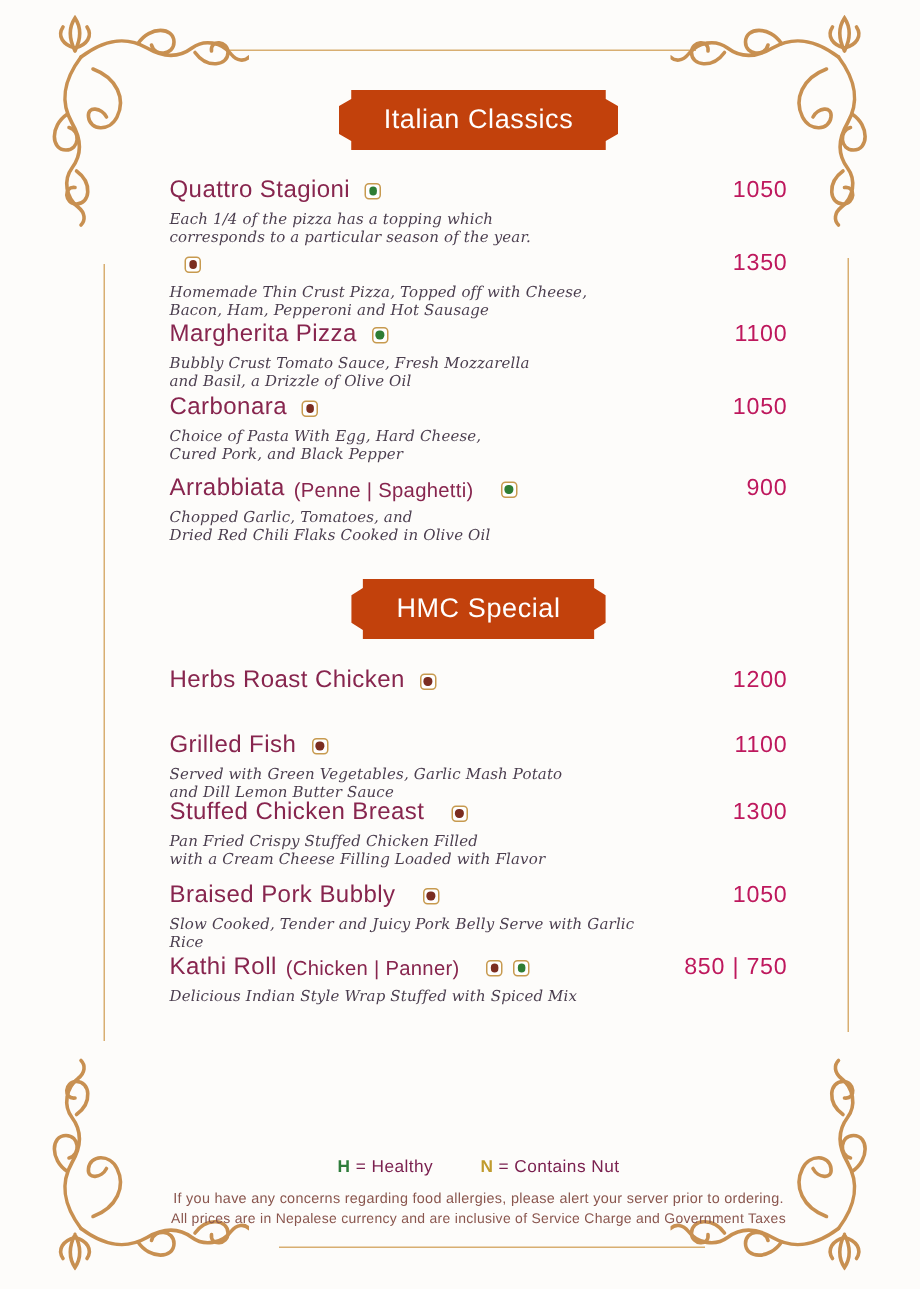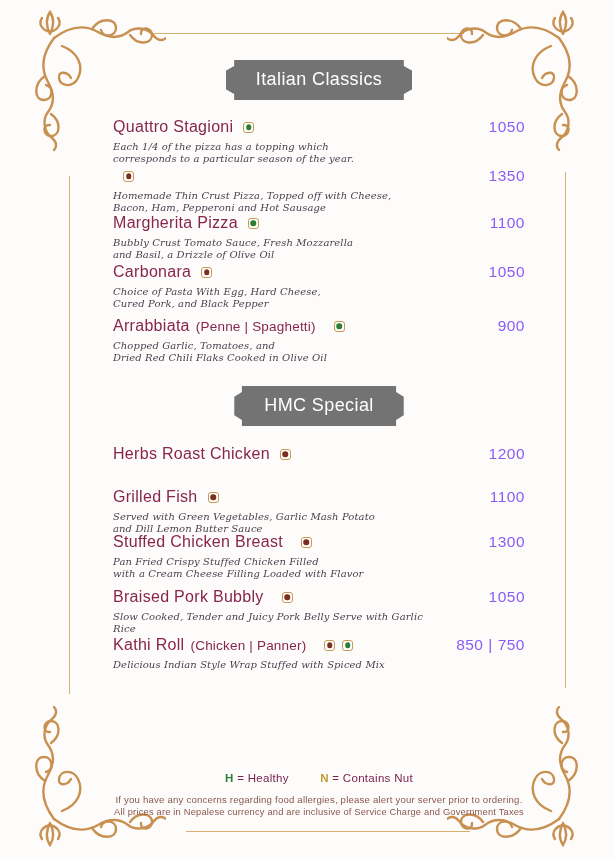--- a/index.html
+++ b/index.html
@@ -23,35 +23,35 @@
   .fl-tl{left:26px;top:10px;}
   .fl-tr{right:26px;top:10px;transform:scaleX(-1);}
   .fl-bl{left:26px;bottom:12px;transform:scaleY(-1);}
   .fl-br{right:26px;bottom:12px;transform:scale(-1,-1);}
 
   
   .content{position:absolute;left:113px;top:0;width:412px;height:100%;}
 
   .badge-row{position:absolute;left:0;width:100%;text-align:center;}
   .badge{
-    display:inline-block;background:#737373;color:#fff;
+    display:inline-block;background:#c2410c;color:#fff;
     font-size:18px;letter-spacing:.4px;
     padding:9px 30px 10px 30px;
     clip-path:polygon(4.5% 0,95.5% 0,95.5% 15%,100% 27%,100% 73%,95.5% 85%,95.5% 100%,4.5% 100%,4.5% 85%,0 73%,0 27%,4.5% 15%);
   }
   .badge-1{top:60px;}
   .badge-2{top:386px;}
 
   .menu-item{position:absolute;left:0;width:100%;}
   .name-row{display:flex;align-items:center;}
   .item-name{
     color:#87254e;font-size:16px;letter-spacing:.3px;white-space:nowrap;
   }
   .item-suffix{color:#87254e;font-size:13.5px;letter-spacing:.2px;margin-left:6px;white-space:nowrap;}
-  .price{margin-left:auto;color:#8b5cf6;font-size:15.5px;letter-spacing:.5px;white-space:nowrap;}
+  .price{margin-left:auto;color:#be185d;font-size:15.5px;letter-spacing:.5px;white-space:nowrap;}
   .desc{
     margin-top:5px;color:#4a3d4e;
     font-family:"DejaVu Serif", serif;font-style:italic;
     font-size:10px;line-height:11.5px;letter-spacing:.1px;
     white-space:pre-line;max-width:330px;
   }
 
   
   .fssai{
     display:inline-block;width:9px;height:9px;border:1.4px solid #c79a4f;

